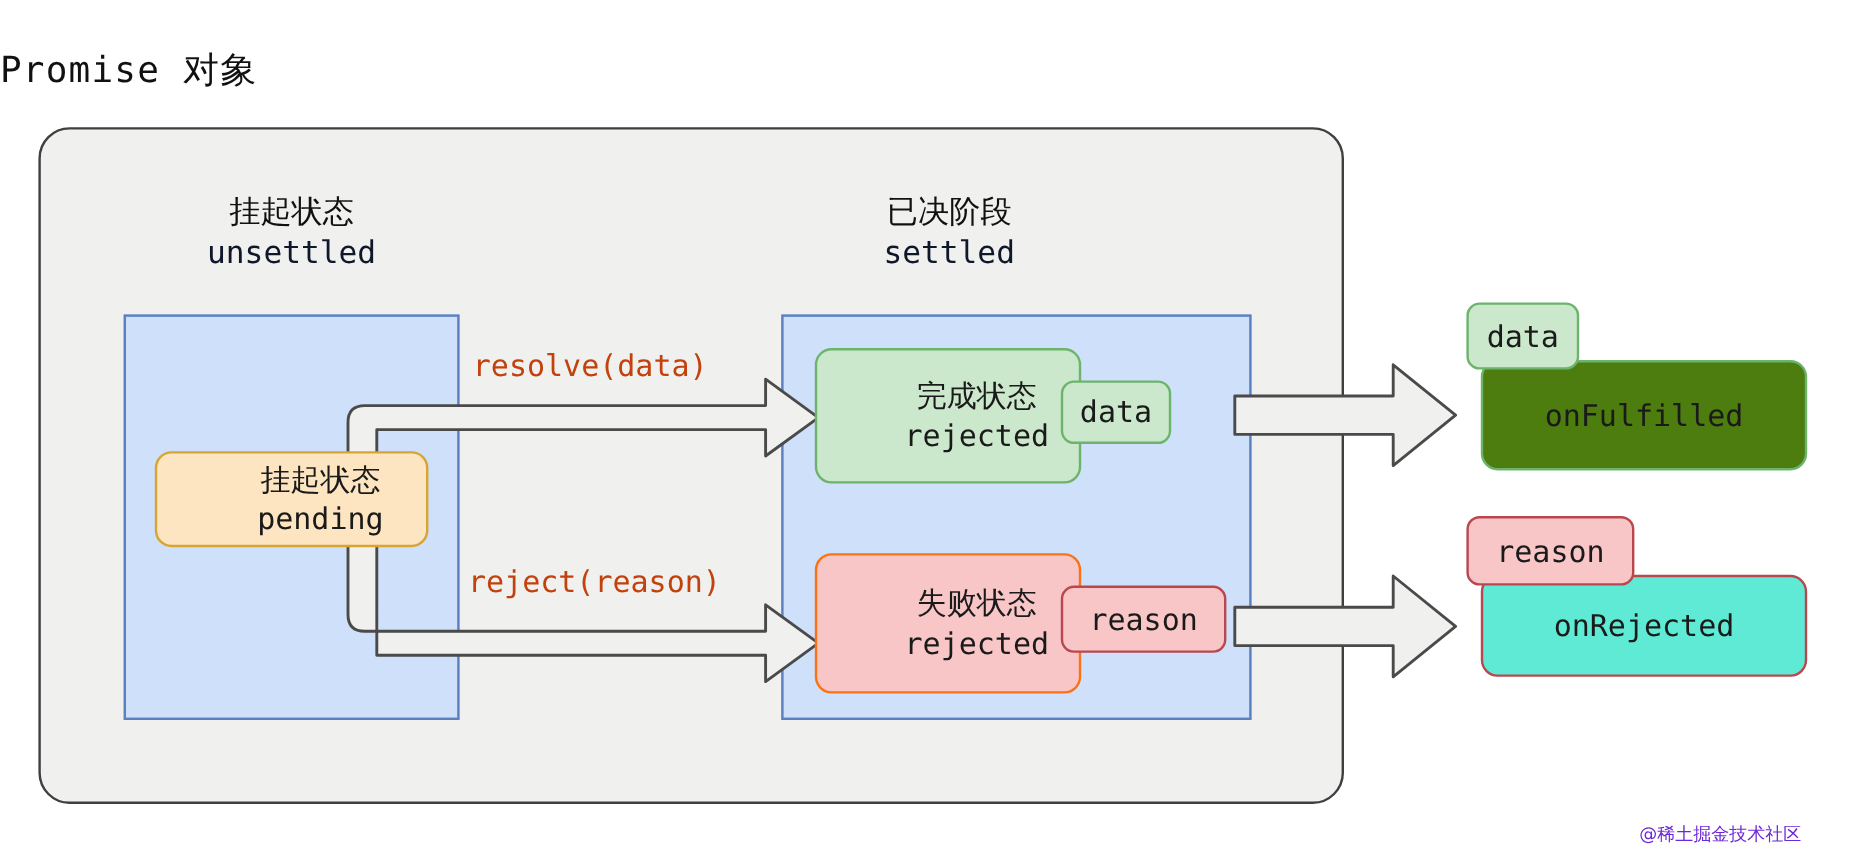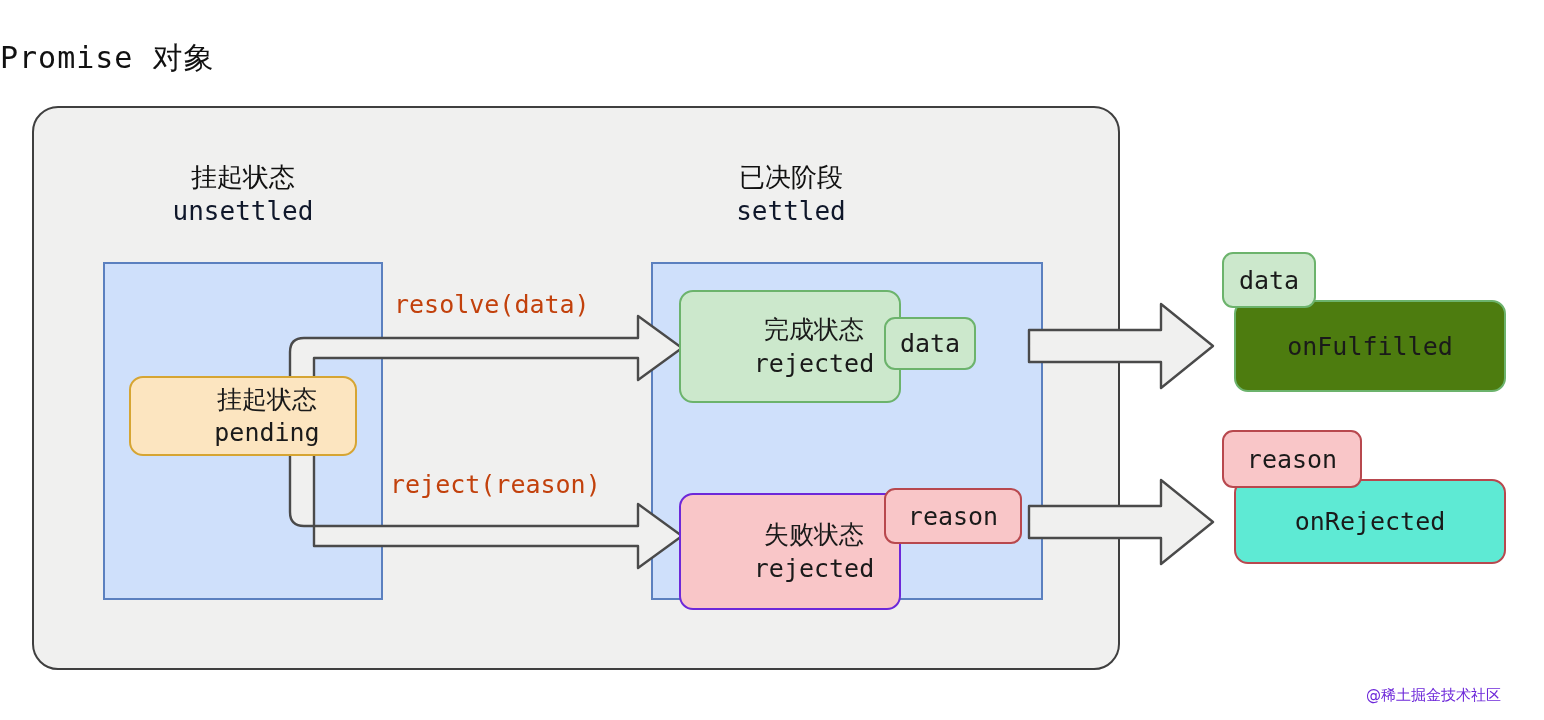--- a/index.html
+++ b/index.html
@@ -91,23 +91,22 @@
     left: 679px; top: 290px;
     width: 222px; height: 113px;
     background: #cce8cc;
     border: 2px solid #6cb36c;
     z-index: 6;
   }
   #state-rejected {
     left: 679px; top: 461px;
     width: 222px; height: 117px;
     background: #f9c6c8;
-    border: 2px solid #6d28d9;
+    border: 2px solid #f97316;
     z-index: 6;
-    margin-top: 32px;
   }
 
   
   .value-tag {
     box-sizing: border-box;
     border-radius: 11px;
     display: flex;
     align-items: center;
     justify-content: center;
     font-size: 25px;

